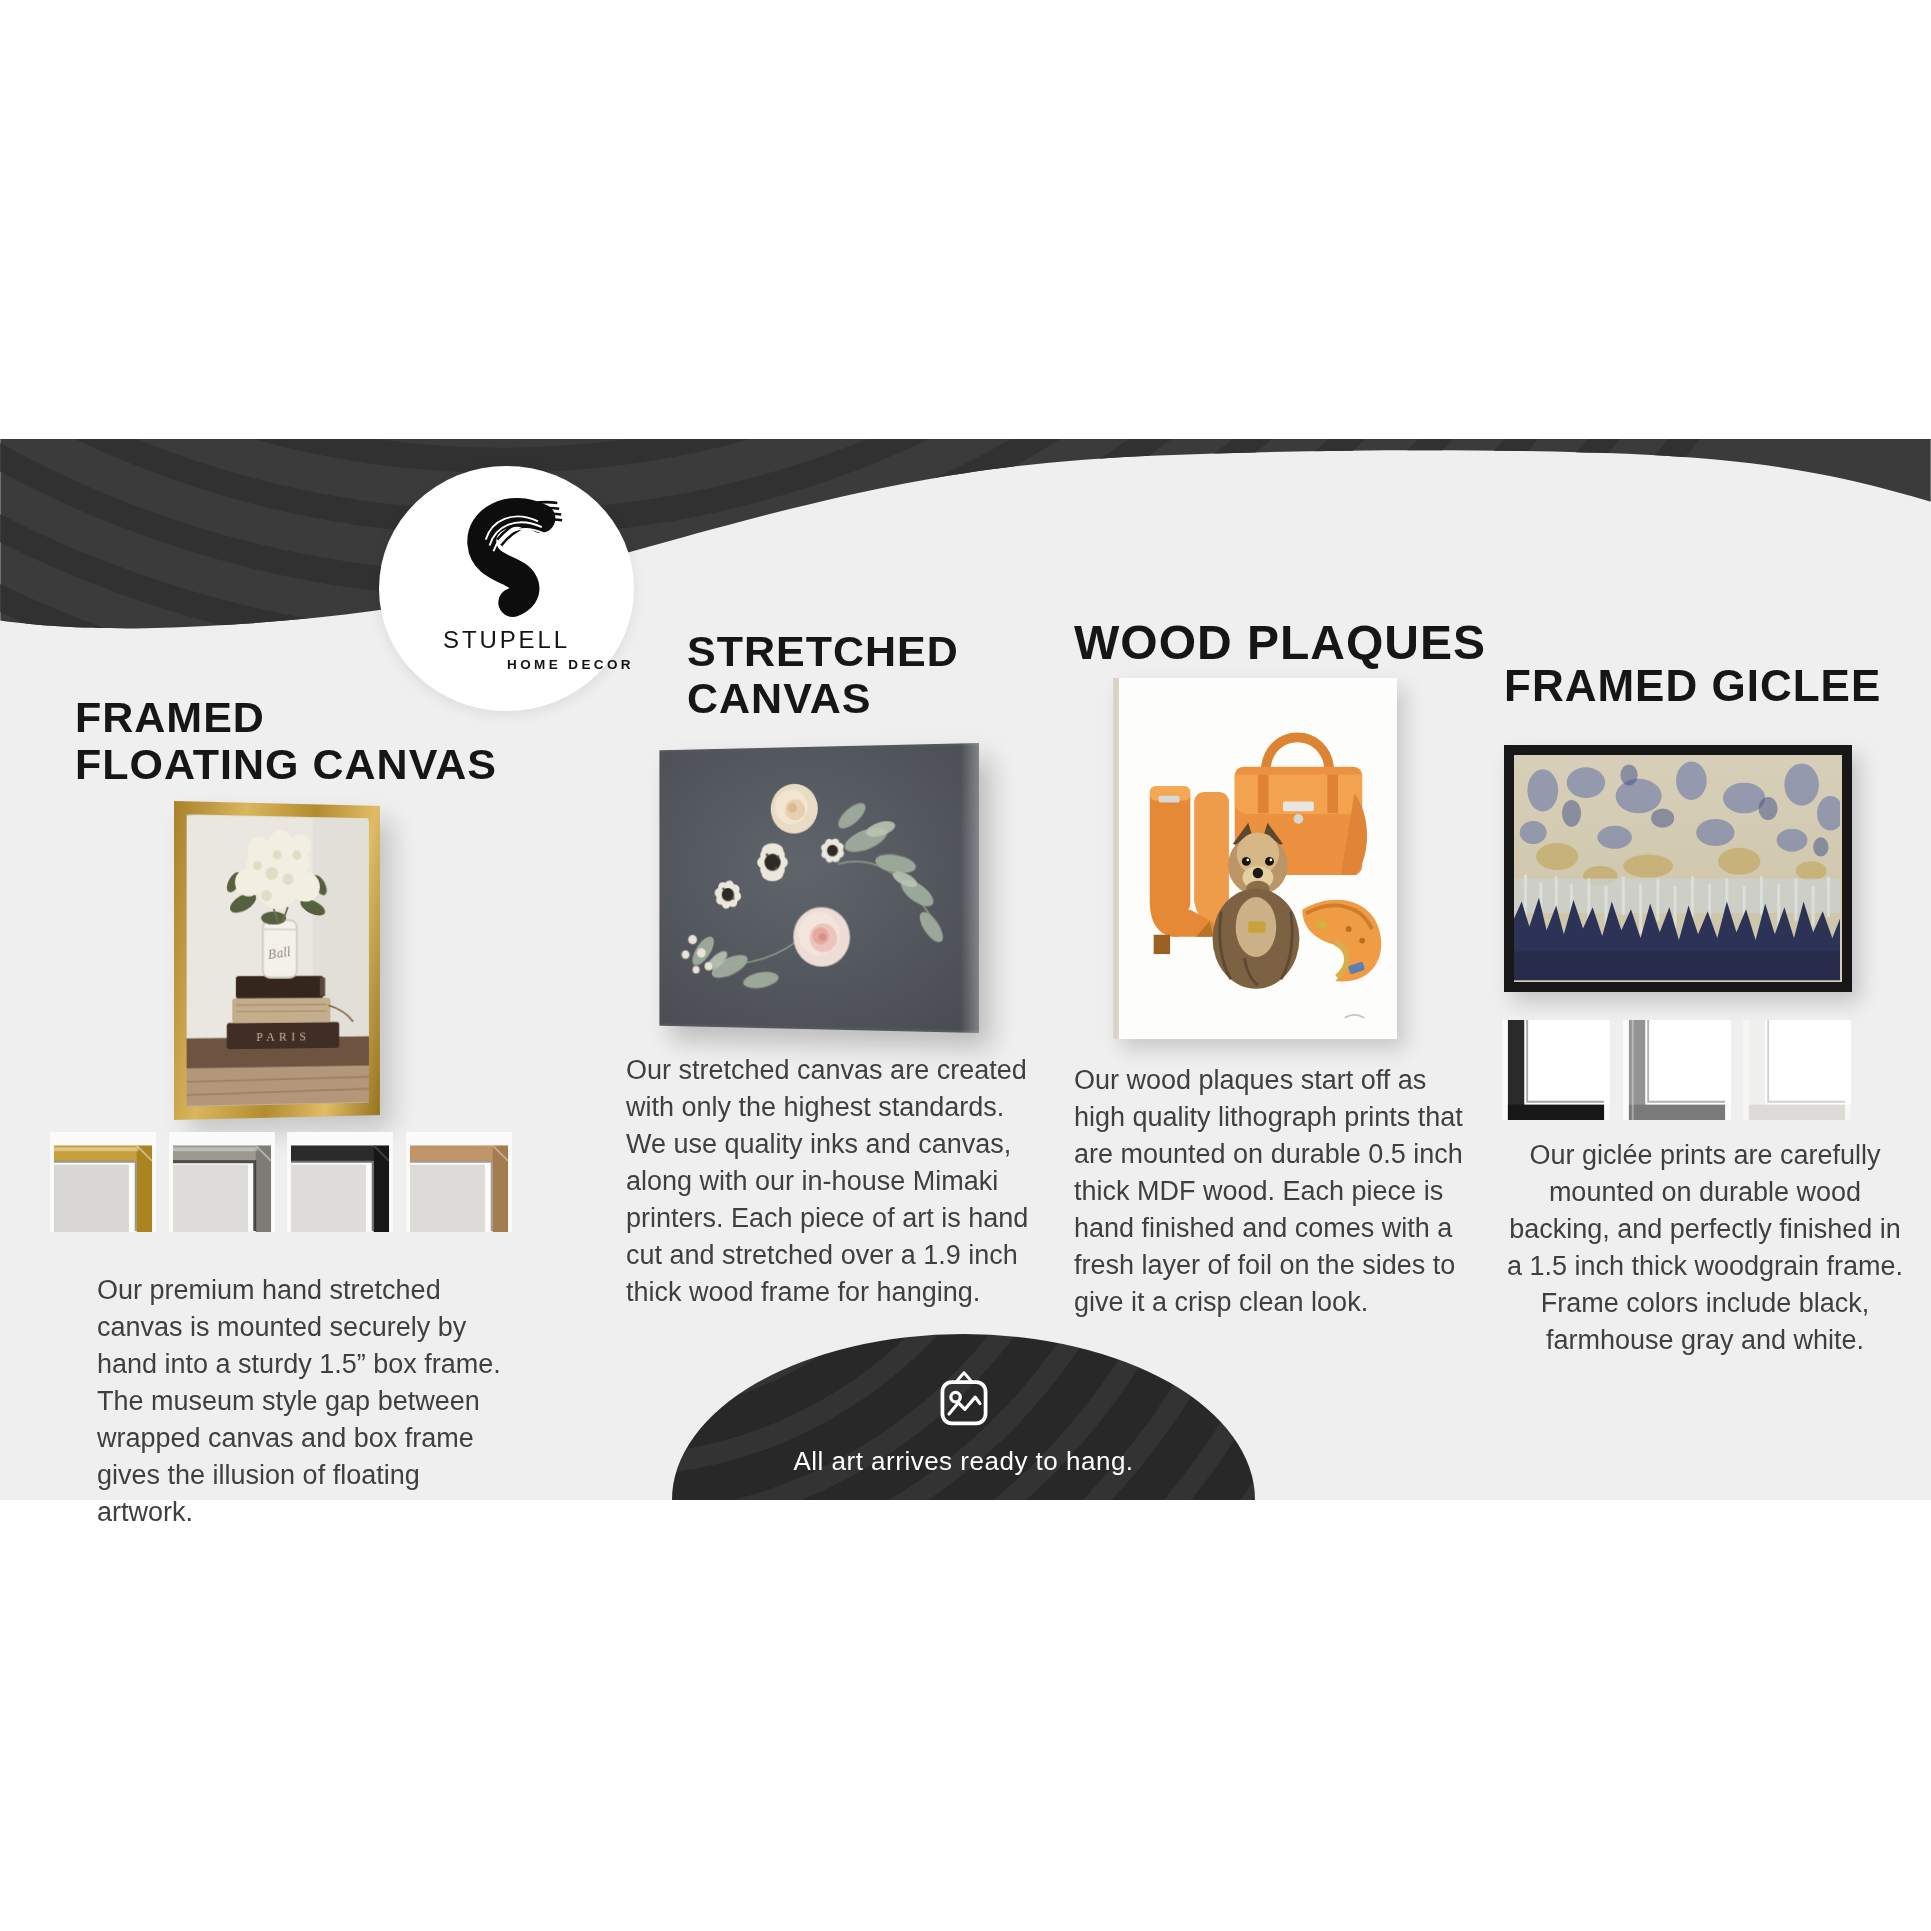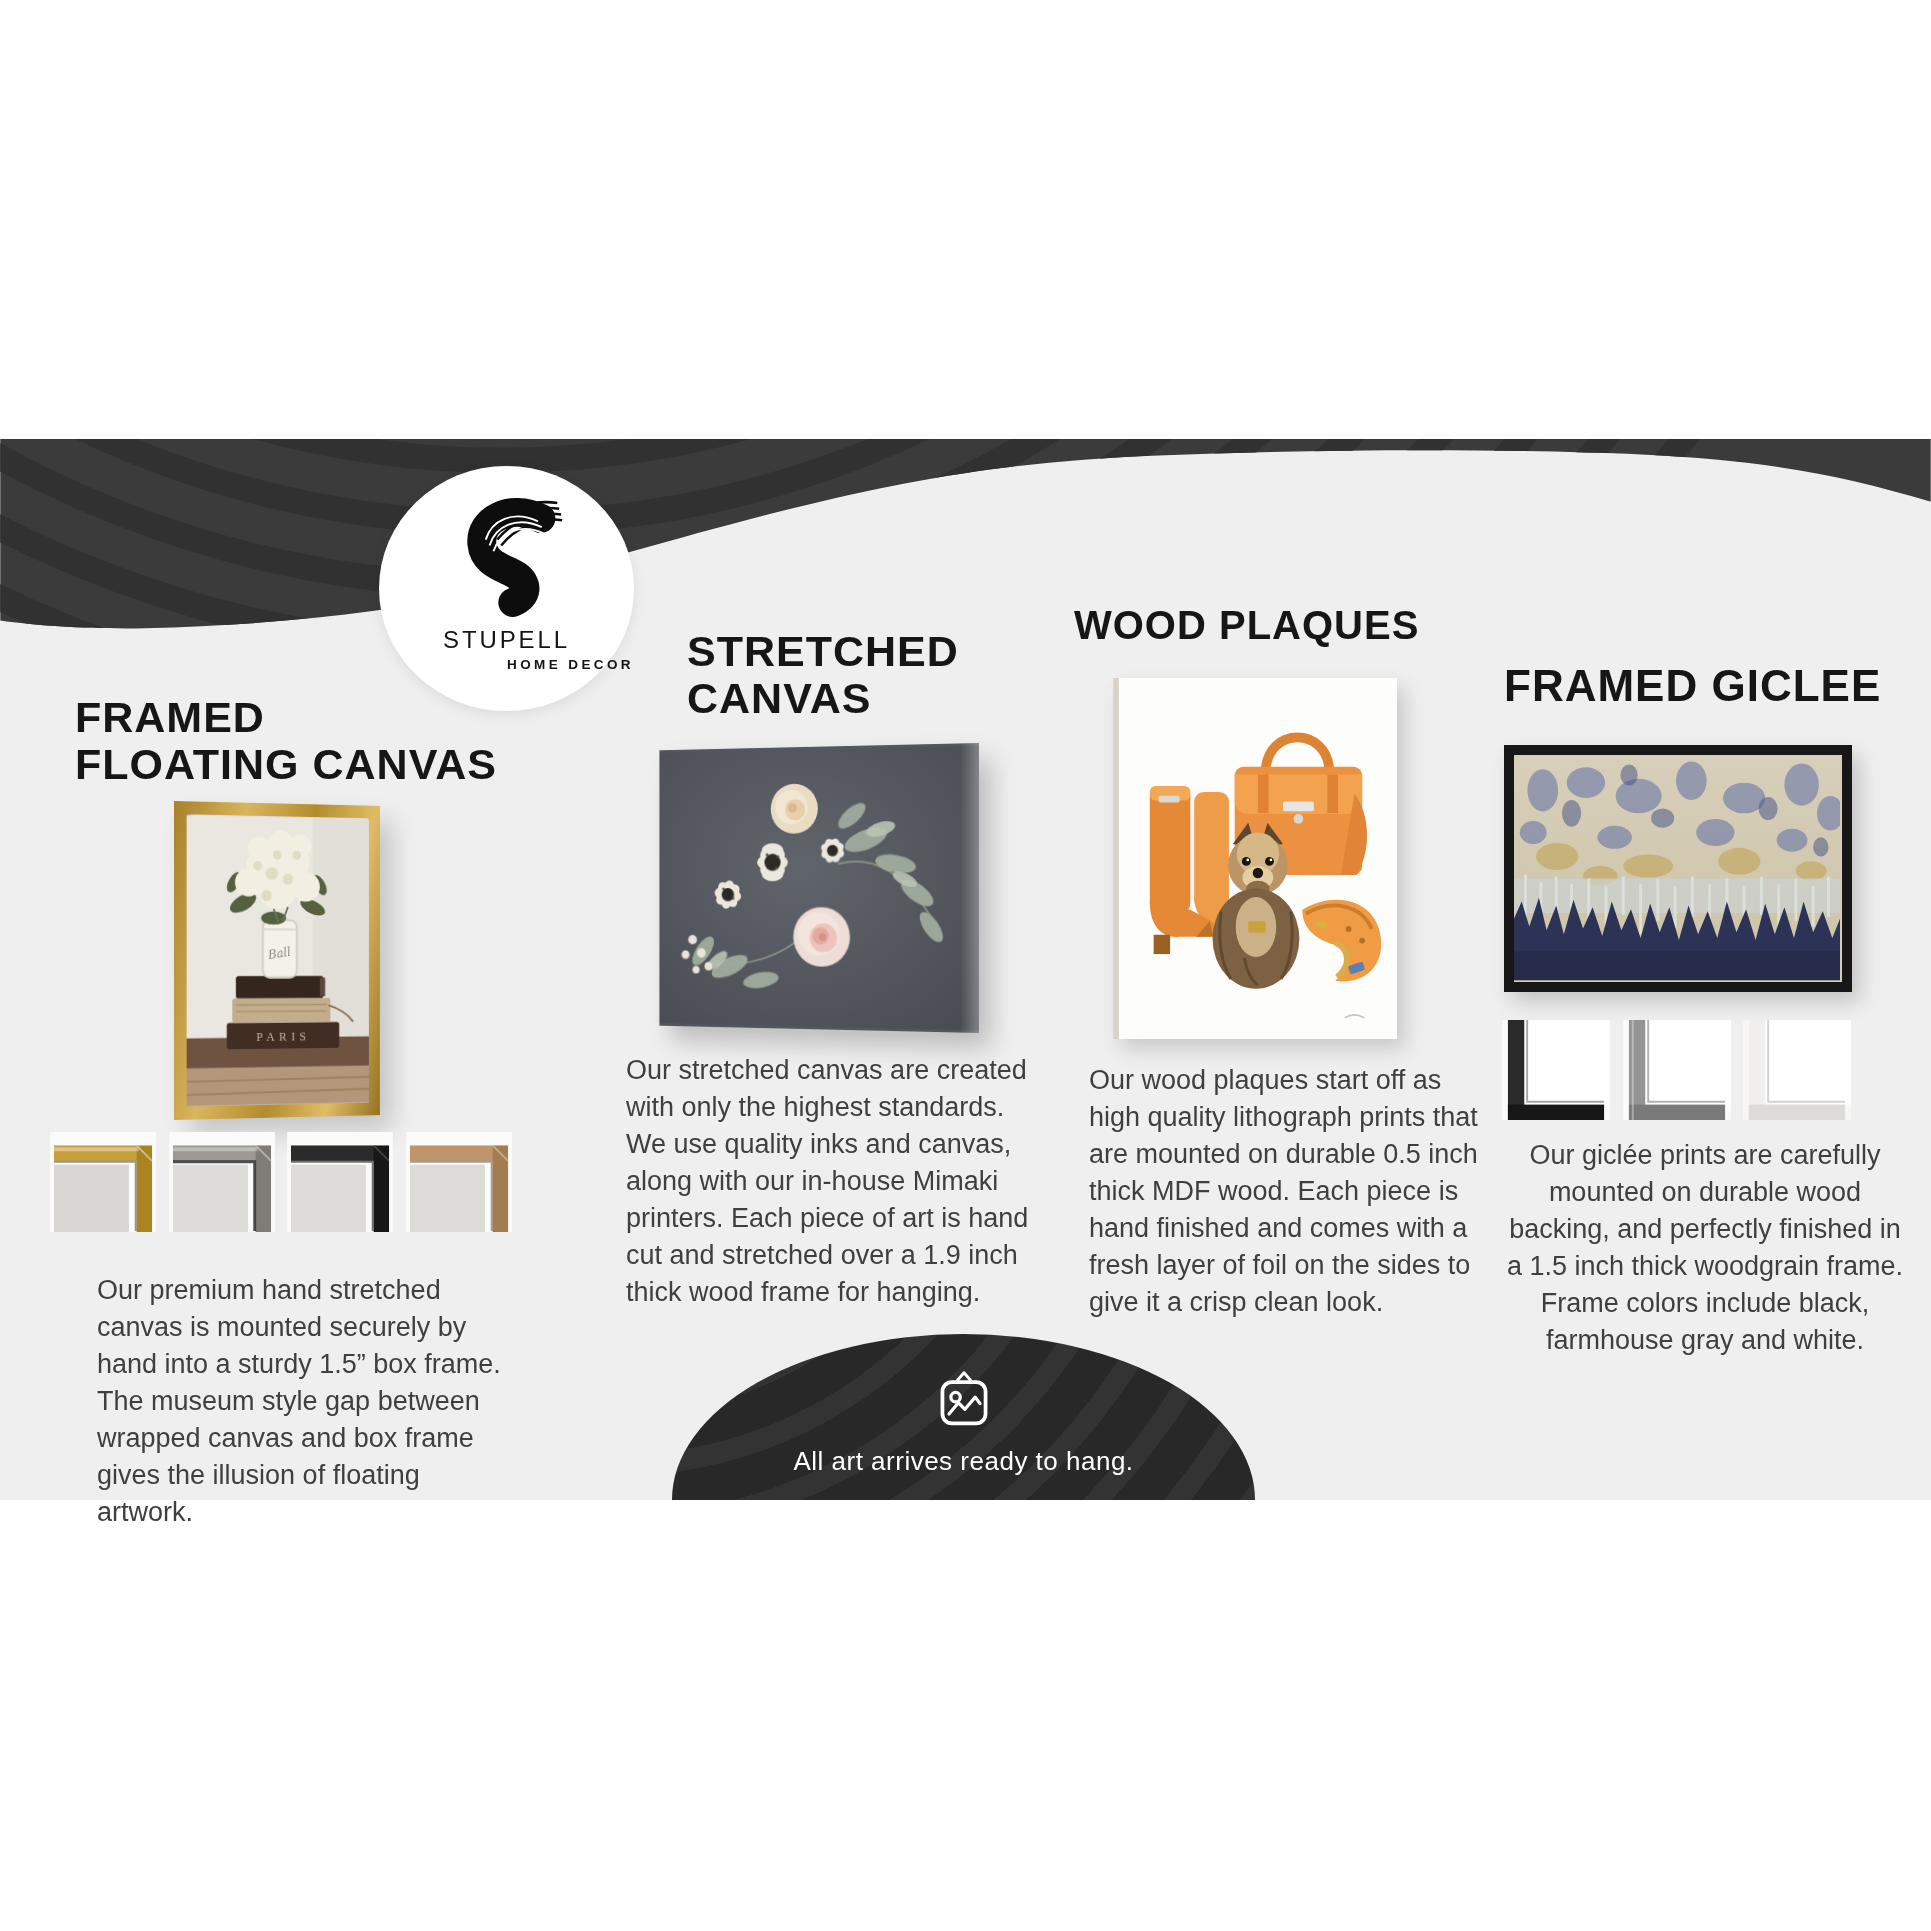--- a/index.html
+++ b/index.html
@@ -12,27 +12,27 @@
                 background:#ffffff;z-index:5;box-shadow:0 3.9px 13.5px rgba(0,0,0,.08);}
   .logo-name{position:absolute;top:160px;left:0;width:100%;text-align:center;font-weight:400;
              font-size:24px;letter-spacing:2.9px;color:#141414;}
   .logo-tag{position:absolute;top:191px;left:0;width:100%;text-align:right;font-weight:700;
             font-size:13.5px;letter-spacing:3.4px;color:#141414;}
   .logo-mark{position:absolute;left:70px;top:29px;}
   
   .title{position:absolute;font-weight:800;color:#161616;letter-spacing:1px;line-height:1.09;white-space:pre-line;}
   .t1{left:75px;top:694px;font-size:43px;}
   .t2{left:687px;top:628px;font-size:43px;}
-  .t3{left:1074px;top:604px;font-size:40px;}
+  .t3{left:1074px;top:617px;font-size:48px;}
   .t4{left:1504px;top:662px;font-size:44px;}
   
   .body-text{position:absolute;font-size:27px;line-height:37px;color:#3f3f3f;white-space:pre-line;}
   .b1{left:97px;top:1244px;width:425px;margin-top:28px;}
   .b2{left:626px;top:1052px;width:425px;}
-  .b3{left:1074px;top:1062px;width:415px;margin-left:15px;}
+  .b3{left:1074px;top:1062px;width:415px;}
   .b4{left:1502px;top:1137px;width:406px;text-align:center;}
   
   .art-float{position:absolute;left:174px;top:801px;width:218px;height:319px;box-sizing:border-box;
              padding:12.6px;background:linear-gradient(100deg,#a8812a 0%,#d9b55e 28%,#b38c2e 55%,#e0bc66 78%,#96731f 100%);
              transform:perspective(1545px) rotateY(13deg);transform-origin:left center;
              box-shadow:13.5px 15.4px 25px rgba(0,0,0,.18);}
   .art-float .inner{width:100%;height:100%;background:#eae7e0;box-shadow:inset 6.8px 0 8.7px -4.8px rgba(0,0,0,.4);}
   .art-stretch{position:absolute;left:635px;top:743px;width:344px;height:290px;
                transform:perspective(1352px) rotateY(-12deg);transform-origin:right center;
                box-shadow:11.6px 15.4px 25px rgba(0,0,0,.22);background:#54585e;}

